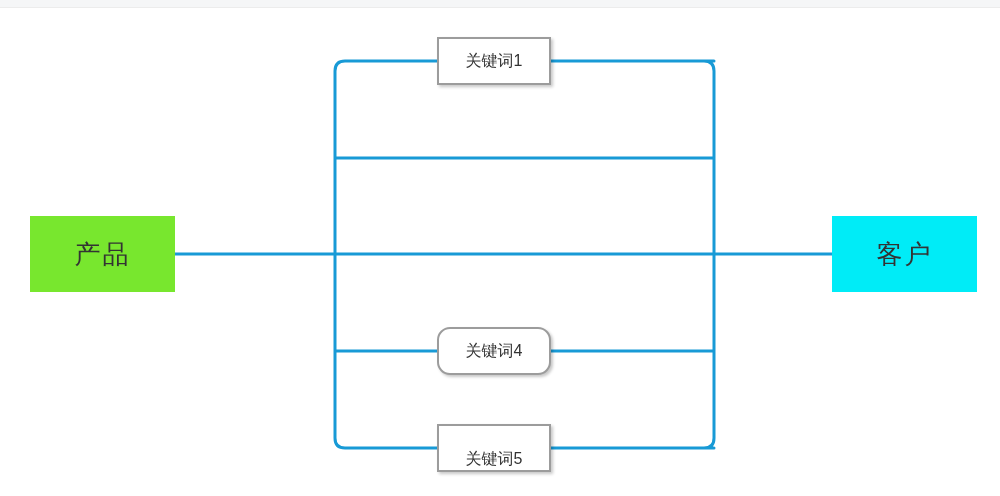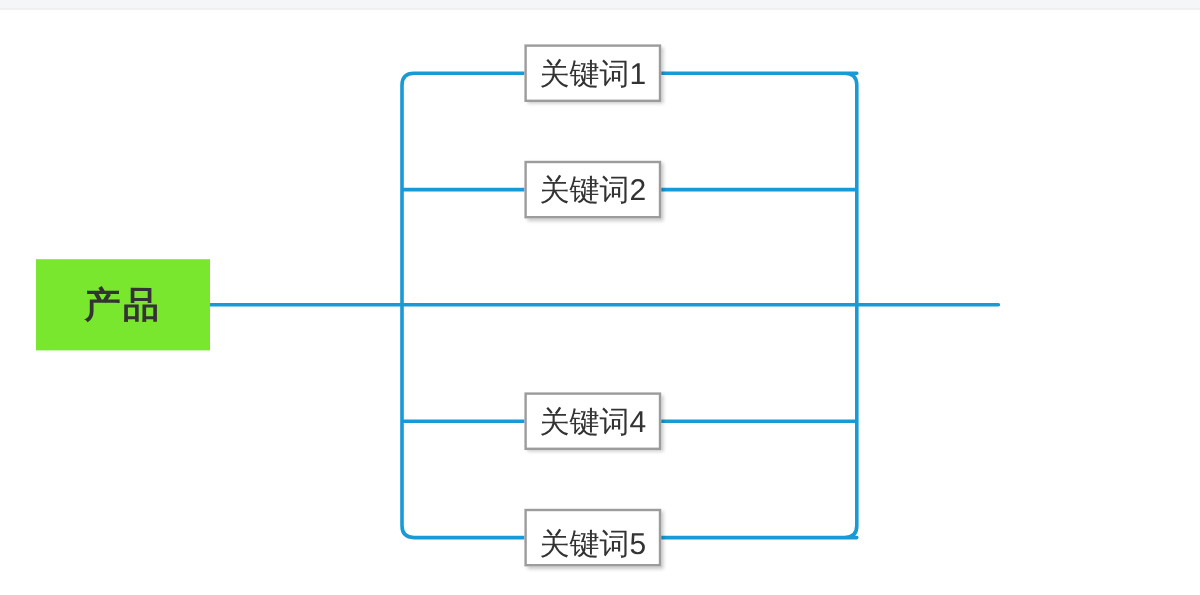--- a/index.html
+++ b/index.html
@@ -33,41 +33,40 @@
     position: absolute;
     display: flex;
     align-items: center;
     justify-content: center;
     box-sizing: border-box;
     cursor: default;
   }
   .endpoint {
     width: 145px;
     height: 76px;
-    font-size: 30px;
+    font-size: 26px;
     color: #333333;
     letter-spacing: 2px;
-    font-weight: bold;
   }
   .endpoint.source { left: 30px; top: 216px; background: #78e72e; }
   .endpoint.target { left: 832px; top: 216px; background: #00ecf7; }
   .kw {
     left: 437px;
     width: 114px;
     height: 48px;
     background: #ffffff;
     border: 2px solid #9c9c9c;
     box-shadow: 2px 2px 3px rgba(0,0,0,0.22);
-    font-size: 25px;
+    font-size: 16px;
     color: #333333;
   }
   .kw.k1 { top: 37px; }
   .kw.k2 { top: 134px; }
   .kw.k3 { top: 230px; }
-  .kw.k4 { top: 327px; }
+  .kw.k4 { top: 327px; border-radius: 13px; }
   .kw.k5 { top: 424px; align-items: flex-end; }
   .node-label { pointer-events: none; }
 </style>
 </head>
 <body>
 
 <div class="canvas">
 
   <div class="topbar" style="background: rgb(245, 246, 247);"></div>
 
@@ -81,24 +80,24 @@
              M714 254 H832" fill="none" stroke="#189ad6" stroke-width="3" stroke-linecap="round"></path>
   </svg>
 
   <div class="node endpoint source" style="background: rgb(120, 231, 46);">
     <span class="node-label">产品</span>
   </div>
 
   <div class="node kw k1">
     <span class="node-label">关键词1</span>
   </div>
-  <div class="node kw k2">
-    <span class="node-label">关键词2</span>
-  </div>
   <div class="node kw k4">
     <span class="node-label">关键词4</span>
   </div>
   <div class="node kw k5">
     <span class="node-label">关键词5</span>
   </div>
 
+  <div class="node endpoint target" style="background: rgb(0, 236, 247);">
+    <span class="node-label">客户</span>
+  </div>
 
 </div>
 
 </body></html>

